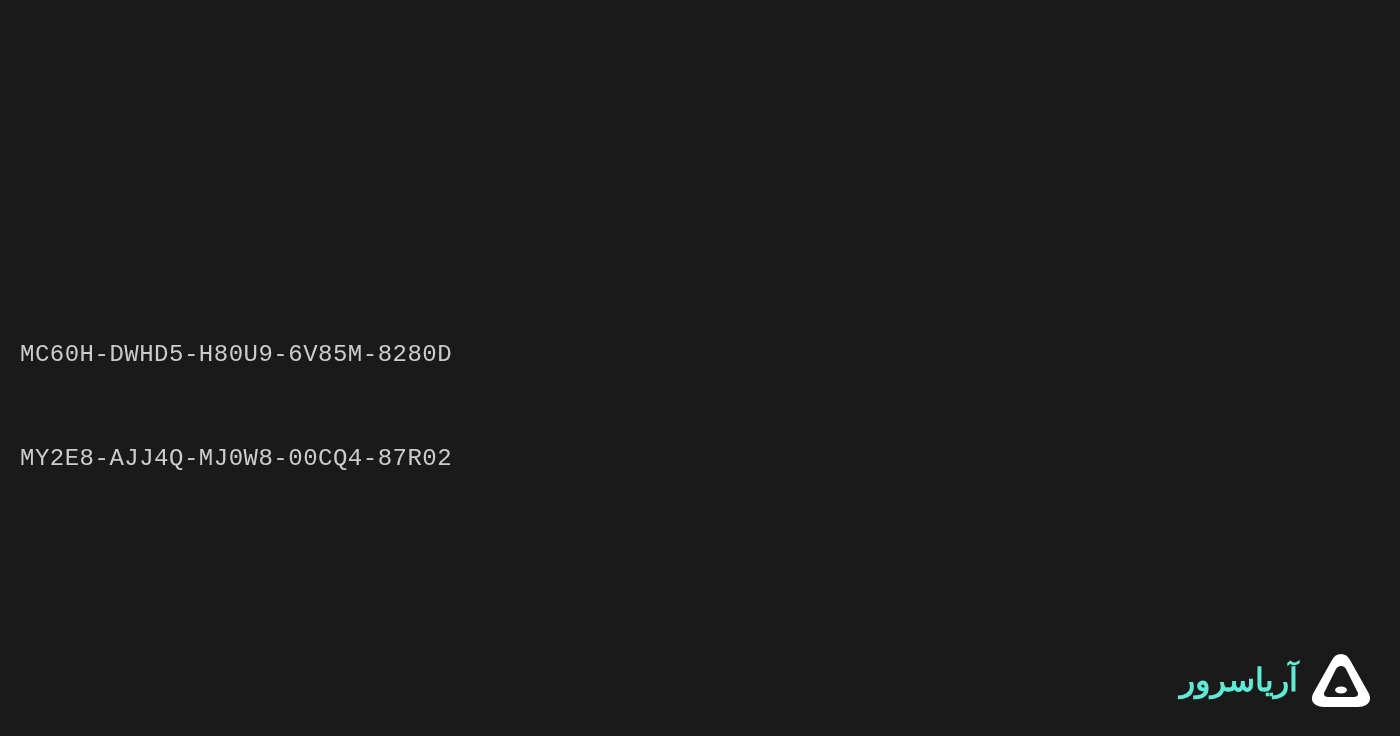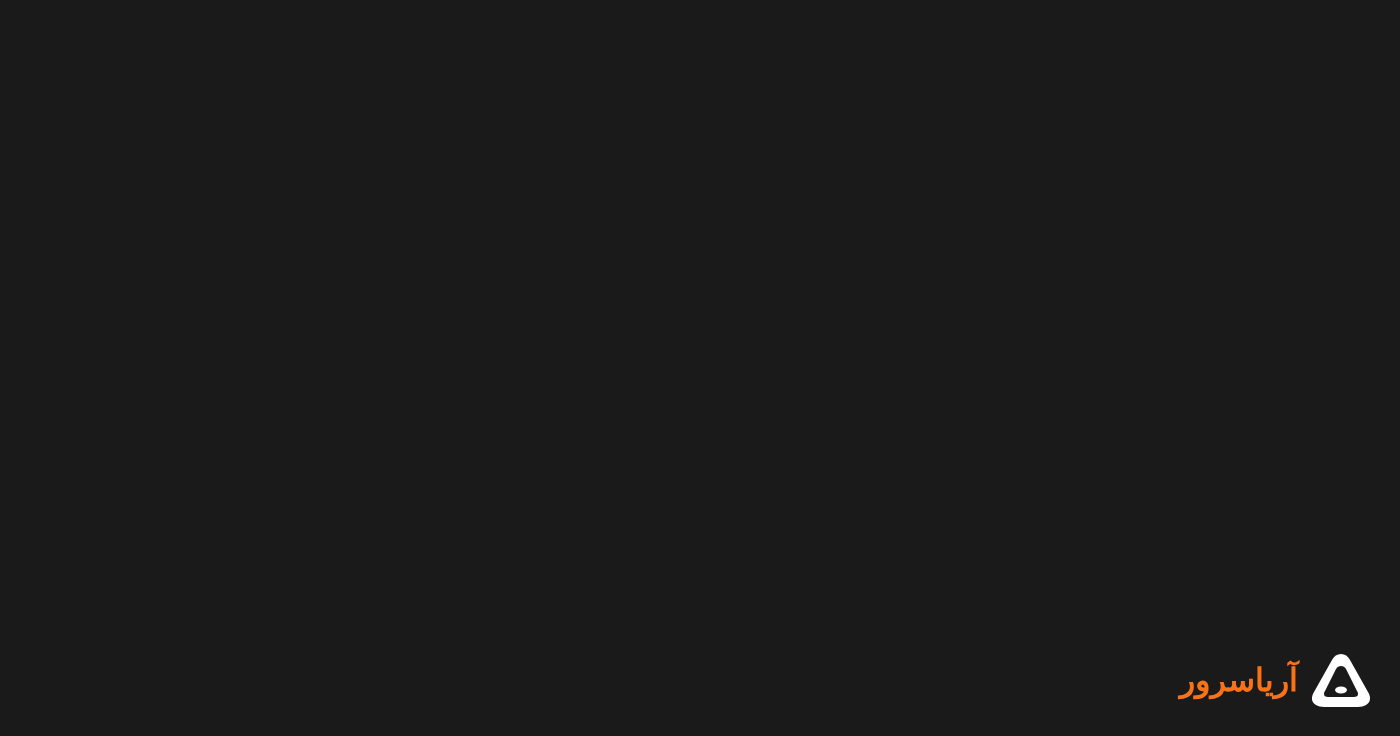--- a/index.html
+++ b/index.html
@@ -36,32 +36,34 @@
       align-items: center;
       gap: 12px;
       direction: rtl;
     }
     .watermark-icon {
       width: 62px;
       height: 56px;
       flex-shrink: 0;
     }
     .watermark-text {
-      color: #f97316;
+      color: #5eead4;
       font-family: Tahoma, Arial, sans-serif;
       font-size: 32px;
       font-weight: bold;
       direction: rtl;
       letter-spacing: -1px;
     }
   </style>
 </head>
 <body>
 
 <div class="code-block">
+  <span class="code-line">MC60H-DWHD5-H80U9-6V85M-8280D</span>
+  <span class="code-line">MY2E8-AJJ4Q-MJ0W8-00CQ4-87R02</span>
   
 </div>
 
 <div class="watermark">
   <span class="watermark-icon">
     <svg viewBox="0 0 62 56" xmlns="http://www.w3.org/2000/svg">
       <path d="M 31 2 
                C 35 2 38 4 40 8
                L 58 40
                C 61 45 61 50 56 53

